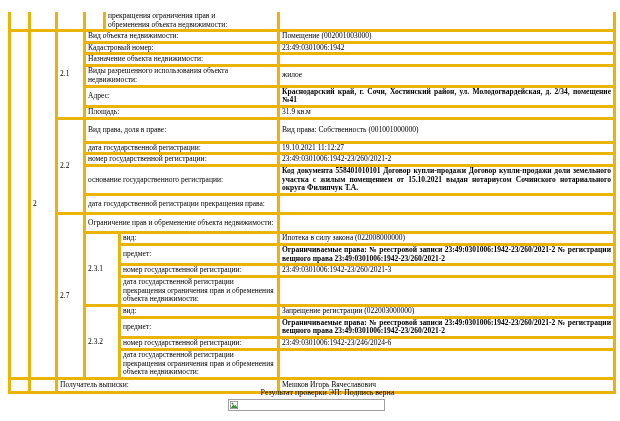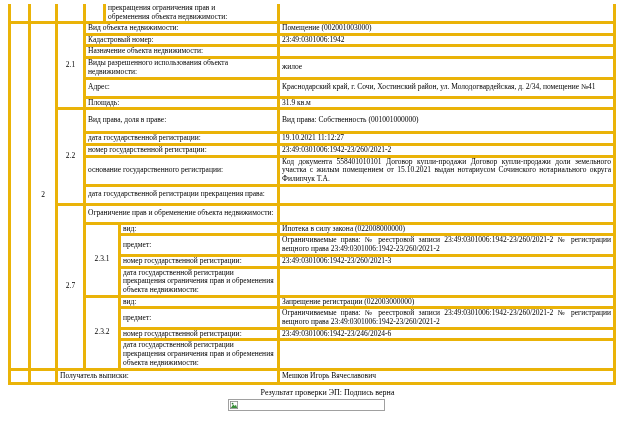--- a/index.html
+++ b/index.html
@@ -1,26 +1,26 @@
 <!DOCTYPE html>
 <html><head>
 <meta charset="utf-8">
 <style>
   html,body{margin:0;padding:0;background:#fff;}
   .page{position:relative;width:620px;height:421px;background:#ffffff;overflow:hidden;
         font-family:"Liberation Serif",serif;color:#000;}
-  table.egrn{position:absolute;left:8px;top:4px;border-collapse:collapse;table-layout:fixed;width:605px;}
+  table.egrn{position:absolute;left:8px;top:12px;border-collapse:collapse;table-layout:fixed;width:605px;}
   table.egrn td{border:3px solid #eab308;font-size:7.5px;line-height:8.7px;padding:0 2px;
         vertical-align:middle;word-wrap:break-word;overflow:hidden;background:#fff;}
   tr.h10{height:10px} tr.h14{height:14px} tr.h17{height:17px}
   tr.h19{height:19px} tr.h24{height:24px} tr.h29{height:29px}
-  td.num{text-align:center;padding-left:5px;}
+  td.num{text-align:left;padding-left:5px;}
   td.num23{padding-left:8px;}
   td.val{}
-  td.just{text-align:justify;}
+  td.just{text-align:justify;font-weight:bold;}
   td.vtop{vertical-align:top;}
   tr.partial td{border-top:none;vertical-align:bottom;}
   tr.partial td.plbl{line-height:8.5px;padding-left:2px;}
   .para{position:absolute;left:8px;top:357px;width:604px;font-size:8px;line-height:9.3px;
         text-align:justify;text-indent:28px;}
   .sigline{position:absolute;left:0;top:388px;width:613px;text-align:center;font-size:8px;line-height:9px;margin-left:21px;}
   .sigbox{position:absolute;left:228px;top:399px;width:155px;height:10px;
         border:1px solid #a0a0a0;background:#fff;}
   .sigbox svg{position:absolute;left:1px;top:1px;display:block;}
 </style>

